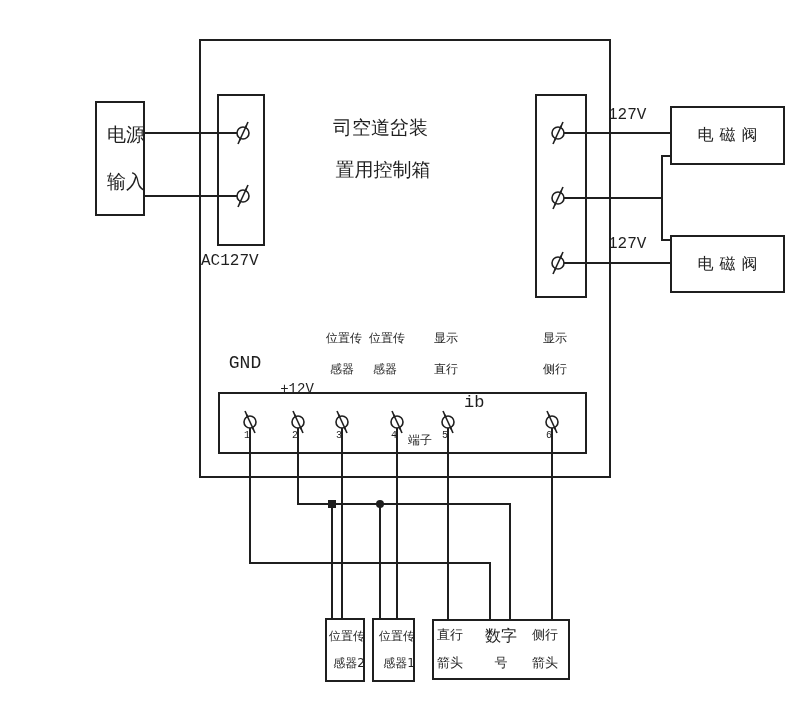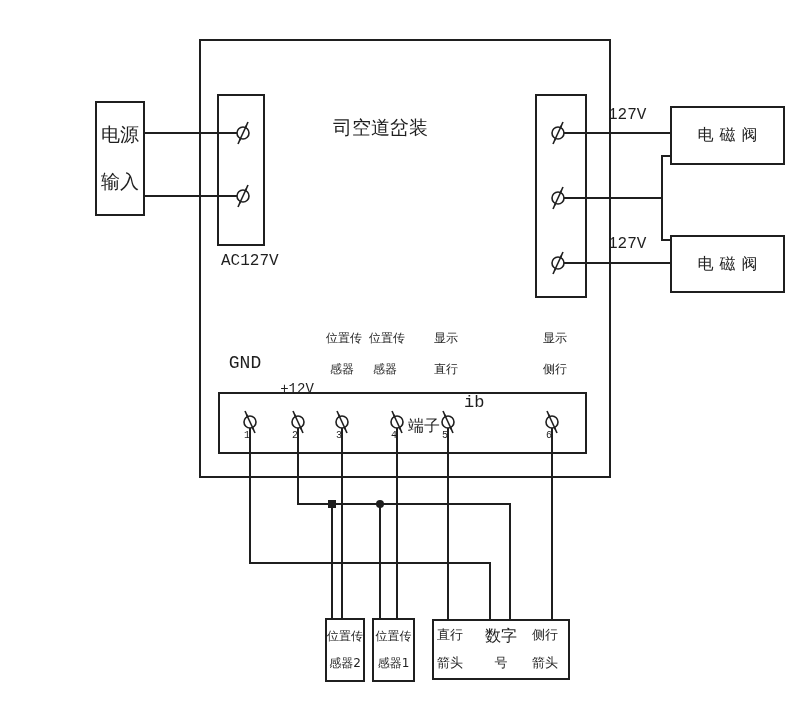--- a/index.html
+++ b/index.html
@@ -7,21 +7,21 @@
           font-family:"DejaVu Sans",sans-serif;color:#1f1f1f;}
   .box{position:absolute;border:2px solid #1f1f1f;box-sizing:border-box;background:transparent;}
   .wire{position:absolute;background:#1f1f1f;}
   .lbl{position:absolute;white-space:nowrap;color:#1f1f1f;}
   .mono{font-family:Liberation Mono, monospace;}
   .cjk{font-family:"DejaVu Sans",sans-serif;}
   .ctr{transform:translateX(-50%);}
   .term{position:absolute;width:26px;height:26px;}
   .dot-sq{position:absolute;width:8px;height:8px;background:#1f1f1f;}
   .dot-rd{position:absolute;width:8px;height:8px;background:#1f1f1f;border-radius:50%;}
-  .flexcol{display:flex;flex-direction:column;align-items:center;justify-content:space-evenly;}
+  .flexcol{display:flex;flex-direction:column;align-items:flex-end;justify-content:space-evenly;}
 </style>
 </head>
 <body>
 
 <div class="canvas">
 
   <div class="box" style="left:199px;top:39px;width:412px;height:439px;"></div>
   <div class="box" style="left:95px;top:101px;width:50px;height:115px;"></div>
   <div class="box" style="left:217px;top:94px;width:48px;height:152px;"></div>
   <div class="box" style="left:535px;top:94px;width:52px;height:204px;"></div>
@@ -109,47 +109,48 @@
       <circle cx="13" cy="13" r="6" fill="#fff" stroke="#1f1f1f" stroke-width="1.6"></circle>
       <line x1="9.5" y1="5.5" x2="16.5" y2="20.5" stroke="#1f1f1f" stroke-width="1.6"></line>
     </svg>
   <svg class="term" style="left:539px;top:409px;" viewBox="0 0 26 26">
       <line x1="8" y1="2" x2="18" y2="24" stroke="#1f1f1f" stroke-width="1.6"></line>
       <circle cx="13" cy="13" r="6" fill="#fff" stroke="#1f1f1f" stroke-width="1.6"></circle>
       <line x1="9.5" y1="5.5" x2="16.5" y2="20.5" stroke="#1f1f1f" stroke-width="1.6"></line>
     </svg>
 
   <div class="lbl cjk" style="left:333px;top:115px;width:100px;text-align:left;font-size:19px;">司空道岔装</div>
+  <div class="lbl cjk" style="left:333px;top:157px;width:100px;text-align:center;font-size:19px;">置用控制箱</div>
 
   <div class="lbl flexcol cjk" style="left:95px;top:101px;width:50px;height:115px;font-size:19px;">
     <span>电源</span>
     <span>输入</span>
   </div>
 
-  <div class="lbl mono" style="left:201px;top:252px;font-size:16px;padding-left:20px;">AC127V</div>
+  <div class="lbl mono" style="left:201px;top:252px;font-size:16px;">AC127V</div>
 
   <div class="lbl mono" style="left:608px;top:106px;font-size:16px;">127V</div>
   <div class="lbl mono" style="left:608px;top:235px;font-size:16px;">127V</div>
 
   <div class="lbl cjk" style="left:670px;top:106px;width:115px;height:59px;display:flex;align-items:center;justify-content:center;font-size:16px;letter-spacing:6px;padding-left:6px;box-sizing:border-box;">电磁阀</div>
   <div class="lbl cjk" style="left:670px;top:235px;width:115px;height:58px;display:flex;align-items:center;justify-content:center;font-size:16px;letter-spacing:6px;padding-left:6px;box-sizing:border-box;">电磁阀</div>
 
   <div class="lbl ctr mono" style="left:245px;top:353px;font-size:18px;">GND</div>
   <div class="lbl ctr mono" style="left:297px;top:353px;font-size:14px;margin-top:28px;">+12V</div>
   <div class="lbl ctr cjk" style="left:344px;top:330px;font-size:12px;">位置传</div>
   <div class="lbl ctr cjk" style="left:342px;top:361px;font-size:12px;">感器</div>
   <div class="lbl ctr cjk" style="left:387px;top:330px;font-size:12px;">位置传</div>
   <div class="lbl ctr cjk" style="left:385px;top:361px;font-size:12px;">感器</div>
   <div class="lbl ctr cjk" style="left:446px;top:330px;font-size:12px;">显示</div>
   <div class="lbl ctr cjk" style="left:446px;top:361px;font-size:12px;">直行</div>
   <div class="lbl ctr cjk" style="left:555px;top:330px;font-size:12px;">显示</div>
   <div class="lbl ctr cjk" style="left:555px;top:361px;font-size:12px;">侧行</div>
 
   <div class="lbl mono" style="left:464px;top:393px;font-size:17px;">ib</div>
-  <div class="lbl cjk" style="left:408px;top:416px;font-size:16px;font-family:Liberation Mono, monospace;">端子</div>
+  <div class="lbl cjk" style="left:408px;top:432px;font-size:12px;font-family:Liberation Mono, monospace;">端子</div>
 
   <div class="lbl ctr mono" style="left:247px;top:430px;font-size:10px;">1</div>
   <div class="lbl ctr mono" style="left:295px;top:430px;font-size:10px;">2</div>
   <div class="lbl ctr mono" style="left:339px;top:430px;font-size:10px;">3</div>
   <div class="lbl ctr mono" style="left:394px;top:430px;font-size:10px;">4</div>
   <div class="lbl ctr mono" style="left:445px;top:430px;font-size:10px;">5</div>
   <div class="lbl ctr mono" style="left:549px;top:430px;font-size:10px;">6</div>
 
   <div class="lbl flexcol cjk" style="left:325px;top:618px;width:40px;height:64px;font-size:12px;">
     <span>位置传</span>

